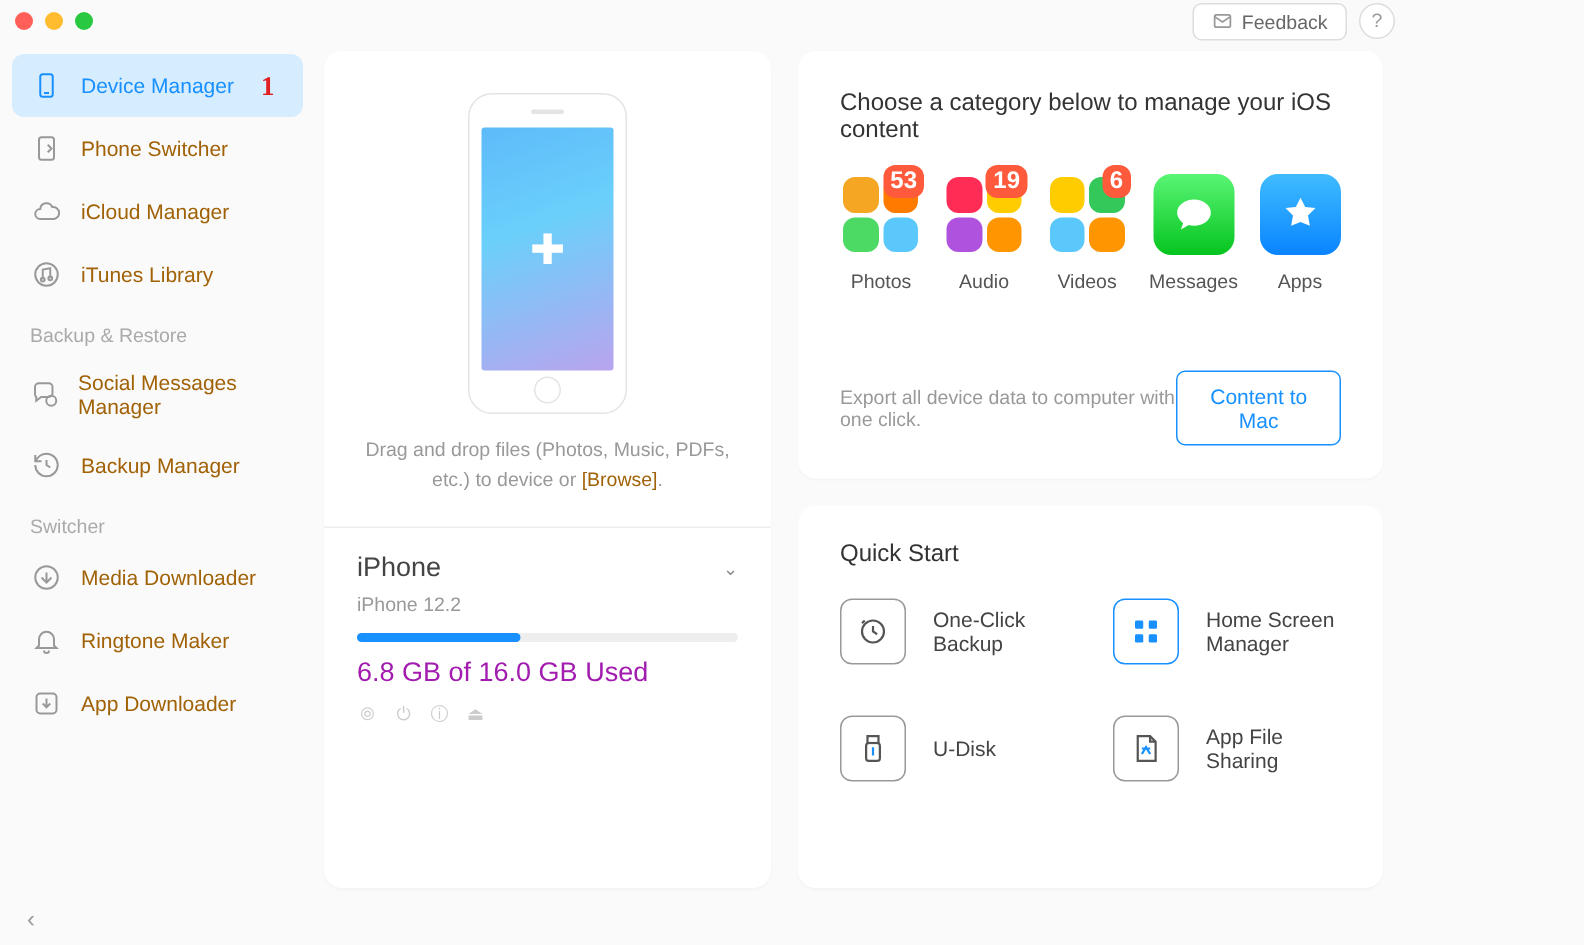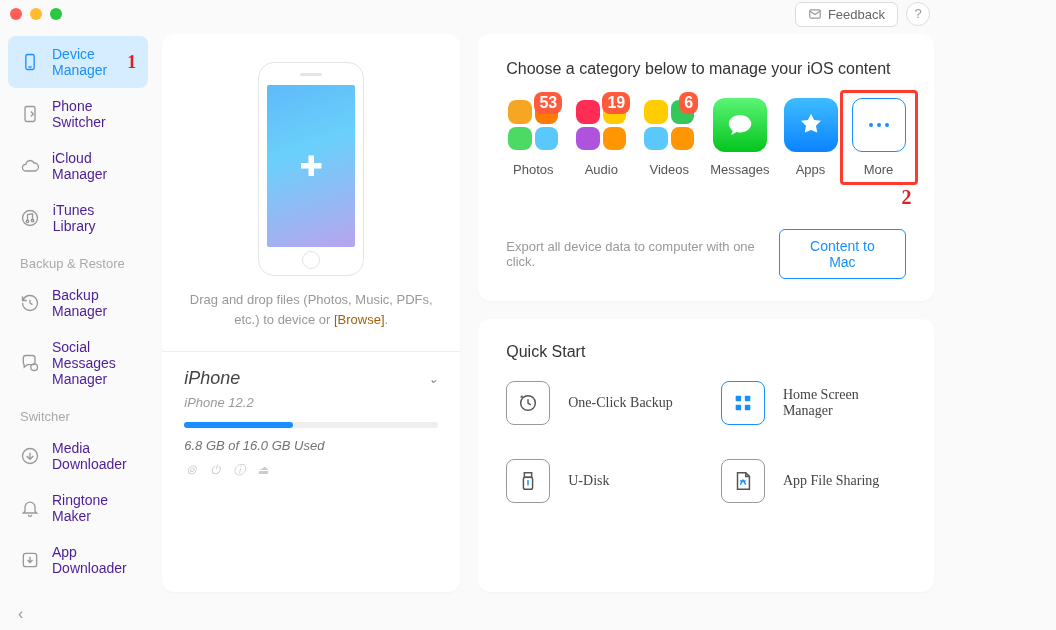--- a/index.html
+++ b/index.html
@@ -29,21 +29,21 @@
     .help-btn {
       width: 24px; height: 24px; border: 1px solid #ddd; border-radius: 50%;
       display: flex; align-items: center; justify-content: center;
       color: #999; font-size: 13px; background: #fff; cursor: pointer;
     }
     .layout { display: flex; height: 570px; }
     
     .sidebar { width: 210px; padding: 8px; }
     .sidebar-item {
       display: flex; align-items: center; gap: 12px;
-      padding: 10px 12px; border-radius: 8px; color: #4c1d95;
+      padding: 10px 12px; border-radius: 8px; color: #a16207;
       cursor: pointer; font-size: 14px;
     }
     .sidebar-item.active { background: #d6ecff; color: #1890ff; }
     .sidebar-item .icon { width: 22px; height: 22px; display: flex; align-items: center; justify-content: center; color: #999; }
     .sidebar-item.active .icon { color: #1890ff; }
     .sidebar-section { padding: 12px 12px 6px; color: #aaa; font-size: 13px; }
     .step-badge {
       margin-left: 6px; font-family: Georgia, serif;
       font-size: 18px; font-weight: bold; color: #e02020;
     }
@@ -63,28 +63,28 @@
       position: absolute; top: 22px; left: 8px; right: 8px; bottom: 28px;
       border-radius: 2px;
       background: linear-gradient(160deg, #5ebaf9 0%, #6ad0fb 40%, #b9a4ee 100%);
       display: flex; align-items: center; justify-content: center;
     }
     .plus { color: #fff; font-size: 28px; font-weight: 300; }
     .phone-home { position: absolute; bottom: 6px; left: 50%; transform: translateX(-50%); width: 18px; height: 18px; border: 1px solid #e4e4e4; border-radius: 50%; }
     .drop-text { color: #999; font-size: 13px; line-height: 1.5; margin-top: 14px; }
     .browse-link { color: #a16207; margin-top: 12px; }
     .divider { height: 1px; background: #eee; margin: 10px 0 0; }
-    .device-info { padding: 16px 22px 20px; font-style: italic; }
+    .device-info { padding: 16px 22px 20px; }
     .device-header { display: flex; justify-content: space-between; align-items: center; }
     .device-name { font-size: 18px; font-weight: 400; color: #444; }
     .chevron-down { color: #888; font-size: 12px; }
     .device-os { color: #999; font-size: 13px; margin-top: 6px; }
     .storage-bar { width: 100%; height: 6px; background: #eee; border-radius: 3px; margin-top: 12px; position: relative; }
     .storage-fill { height: 100%; border-radius: 3px; background: #1890ff; }
-    .storage-text { color: #737373; font-size: 13px; margin-top: 10px; }
+    .storage-text { color: #a21caf; font-size: 18px; margin-top: 10px; }
     .mini-icons { display: flex; gap: 10px; margin-top: 10px; color: #ccc; }
     .mini-icons span { width: 14px; height: 14px; display: flex; align-items: center; justify-content: center; font-size: 12px; }
     
     .right-col { flex: 1; display: flex; flex-direction: column; gap: 18px; }
     .category-panel { padding: 26px 28px 22px; }
     .section-title { font-size: 16px; font-weight: 500; color: #333; margin-bottom: 20px; }
     .category-row { display: flex; gap: 14px; }
     .cat-item { flex: 1; text-align: center; cursor: pointer; position: relative; }
     .cat-icon {
       width: 54px; height: 54px; margin: 0 auto 10px; border-radius: 12px;
@@ -104,21 +104,21 @@
     .step2 { position: absolute; right: -6px; bottom: -32px; color: #e02020; font-family: Georgia, serif; font-size: 20px; font-weight: bold; }
     .export-row { display: flex; align-items: center; margin-top: 52px; }
     .export-text { color: #999; font-size: 13px; }
     .content-mac-btn {
       margin-left: auto; border: 1px solid #1890ff; background: #fff;
       color: #1890ff; padding: 8px 16px; border-radius: 6px; font-size: 14px;
       cursor: pointer;
     }
     
     .quickstart-panel { padding: 24px 28px; flex: 1; }
-    .qs-grid { display: grid; grid-template-columns: 1fr 1fr; gap: 34px 30px; margin-top: 18px; font-family: Liberation Serif, serif; }
+    .qs-grid { display: grid; grid-template-columns: 1fr 1fr; gap: 34px 30px; margin-top: 18px; }
     .qs-item { display: flex; align-items: center; gap: 18px; cursor: pointer; }
     .qs-icon {
       width: 44px; height: 44px; border: 1.5px solid #999; border-radius: 8px;
       display: flex; align-items: center; justify-content: center; color: #555;
       flex-shrink: 0;
     }
     .qs-label { font-size: 14px; color: #444; }
     
     .bottombar { height: 32px; display: flex; align-items: center; padding: 0 18px; color: #999; }
     .back-chevron { font-size: 16px; cursor: pointer; }
@@ -198,34 +198,34 @@
               <circle cx="15" cy="15" r="1.5"></circle>
             </svg>
         </span>
         <span>iTunes Library</span>
       </div>
 
       <div class="sidebar-section">Backup &amp; Restore</div>
       <div class="sidebar-item">
         <span class="icon">
           <svg width="20" height="20" viewBox="0 0 24 24" fill="none" stroke="currentColor" stroke-width="1.6">
+              <path d="M4 6a3 3 0 013-3h8a3 3 0 013 3v5a3 3 0 01-3 3H9l-4 3v-3a3 3 0 01-1-2V6z"></path>
+              <circle cx="17" cy="17" r="4"></circle>
+            </svg>
+        </span>
+        <span>Social Messages Manager</span>
+      </div>
+      <div class="sidebar-item">
+        <span class="icon">
+          <svg width="20" height="20" viewBox="0 0 24 24" fill="none" stroke="currentColor" stroke-width="1.6">
               <path d="M3 12a9 9 0 109-9 9 9 0 00-8.5 6M3 4v5h5"></path>
               <path d="M12 8v4l3 2"></path>
             </svg>
         </span>
         <span>Backup Manager</span>
-      </div>
-      <div class="sidebar-item">
-        <span class="icon">
-          <svg width="20" height="20" viewBox="0 0 24 24" fill="none" stroke="currentColor" stroke-width="1.6">
-              <path d="M4 6a3 3 0 013-3h8a3 3 0 013 3v5a3 3 0 01-3 3H9l-4 3v-3a3 3 0 01-1-2V6z"></path>
-              <circle cx="17" cy="17" r="4"></circle>
-            </svg>
-        </span>
-        <span>Social Messages Manager</span>
       </div>
 
       <div class="sidebar-section">Switcher</div>
       <div class="sidebar-item">
         <span class="icon">
           <svg width="20" height="20" viewBox="0 0 24 24" fill="none" stroke="currentColor" stroke-width="1.6">
               <circle cx="12" cy="12" r="9"></circle>
               <path d="M12 8v8M8 12l4 4 4-4"></path>
             </svg>
         </span>
@@ -346,32 +346,20 @@
               <div class="cat-icon">
                 <div class="ic-apps">
                   <svg width="30" height="30" viewBox="0 0 24 24" fill="#fff">
                       <path d="M12 3l2.5 5 5.5.5-4 4 1 5.5L12 16l-5 2 1-5.5-4-4 5.5-.5L12 3z"></path>
                     </svg>
                 </div>
               </div>
               <div class="cat-label">Apps</div>
             </div>
 
-            <div class="cat-item" style="position:relative">
-              <div class="highlight-box"></div>
-              <div class="cat-icon">
-                <div class="ic-more">
-                    <span class="d"></span>
-                    <span class="d"></span>
-                    <span class="d"></span>
-                  </div>
-              </div>
-              <div class="cat-label">More</div>
-              <div class="step2">2</div>
-            </div>
 
           </div>
 
           <div class="export-row">
             <span class="export-text">Export all device data to computer with one click.</span>
             <button class="content-mac-btn">Content to Mac</button>
           </div>
         </div>
 
         <div class="panel quickstart-panel">

